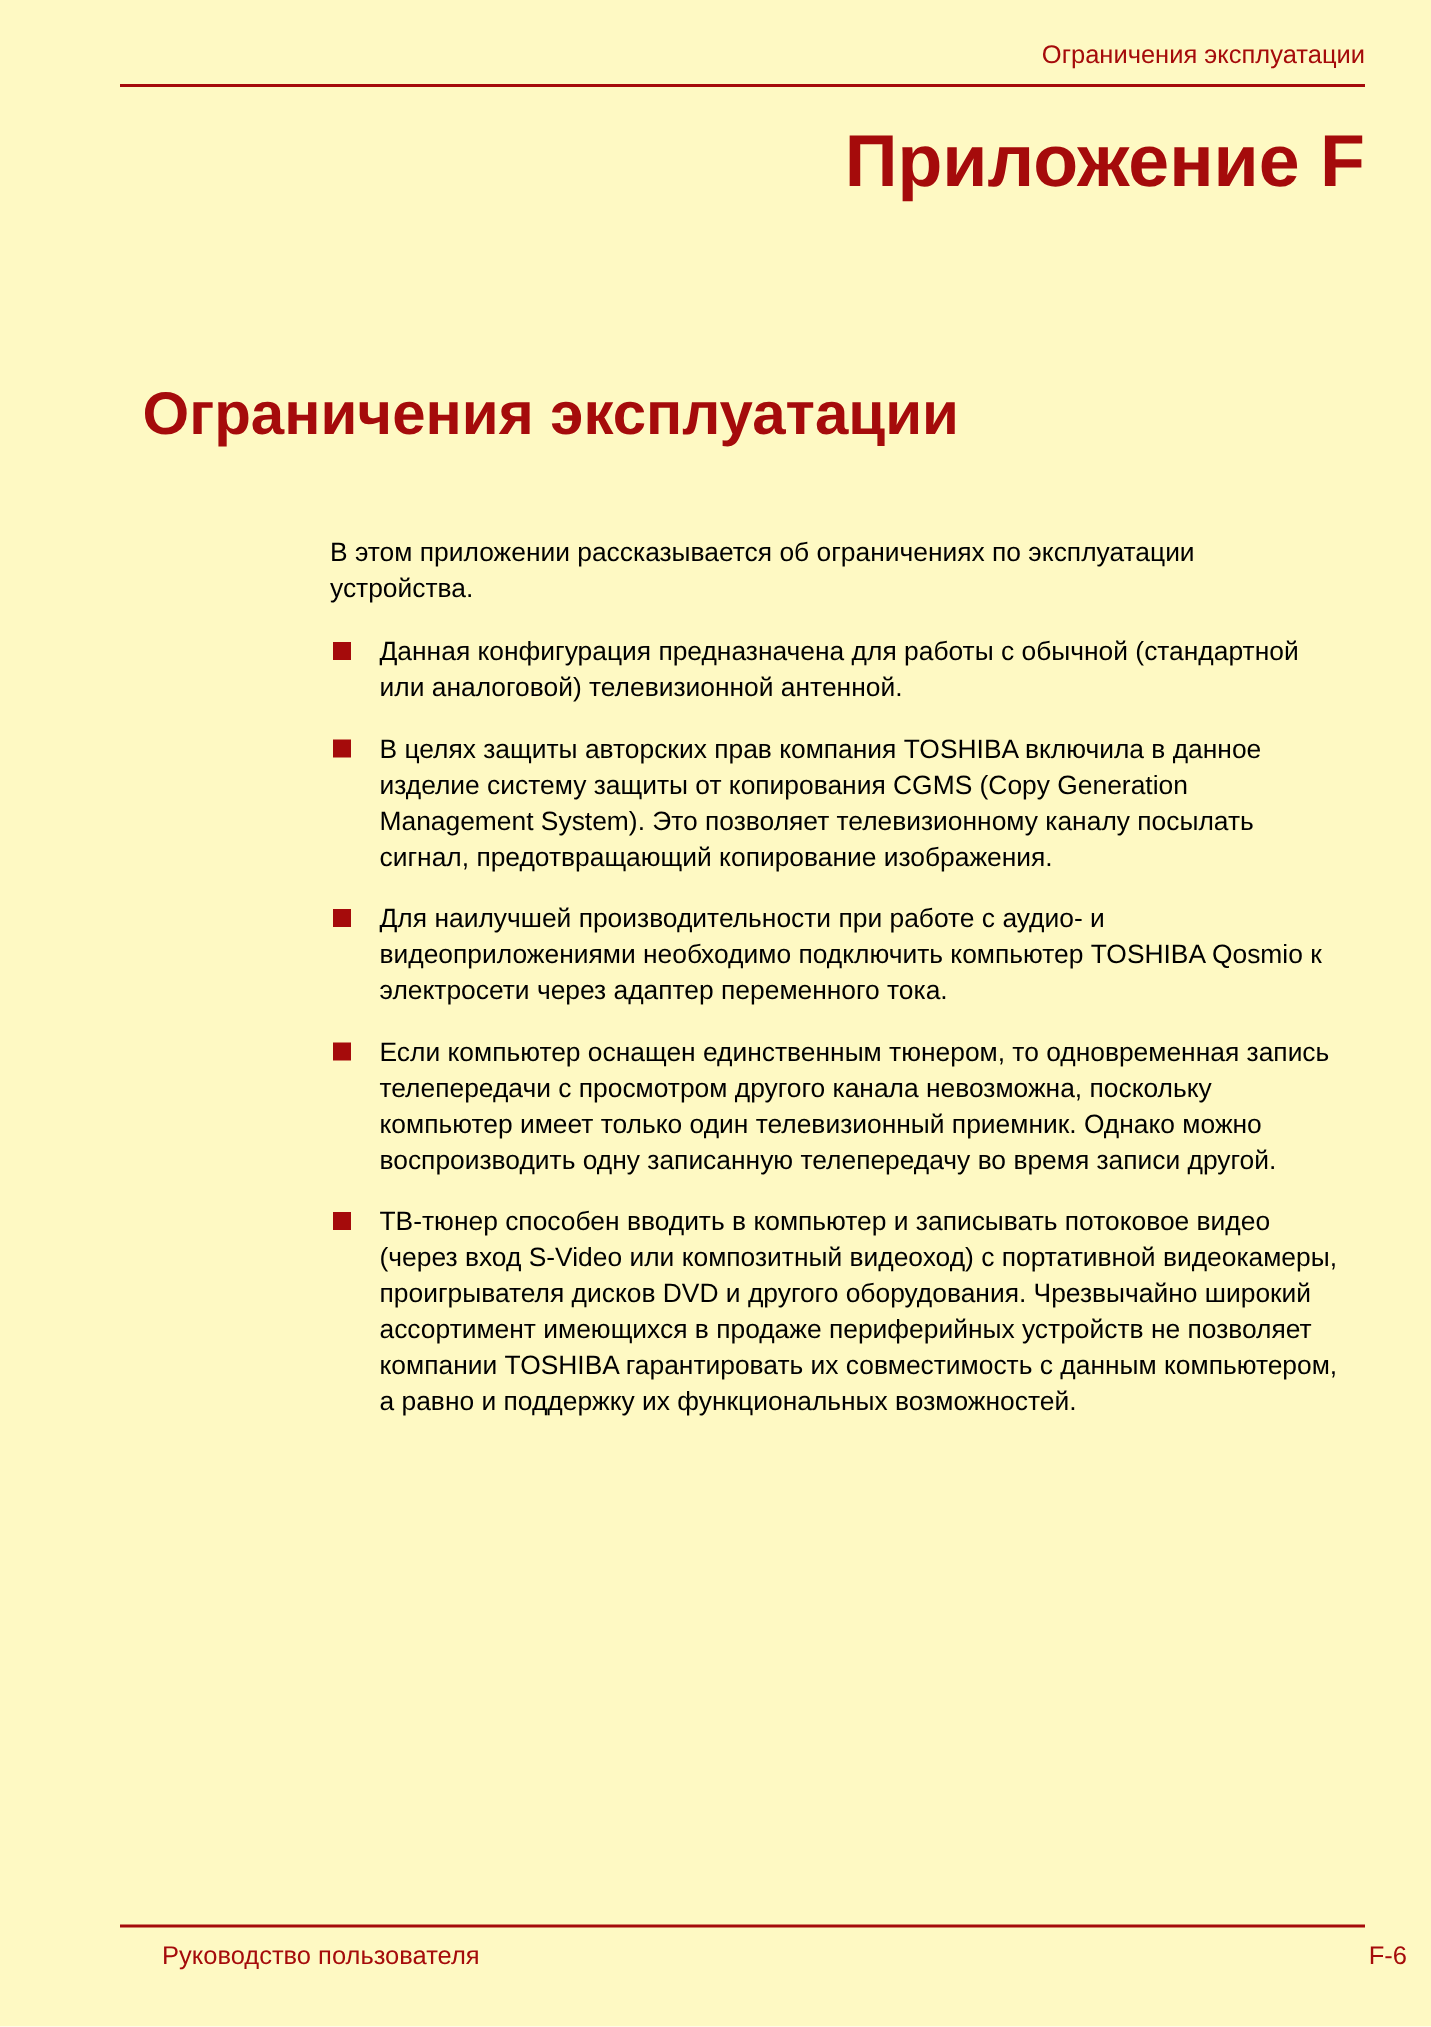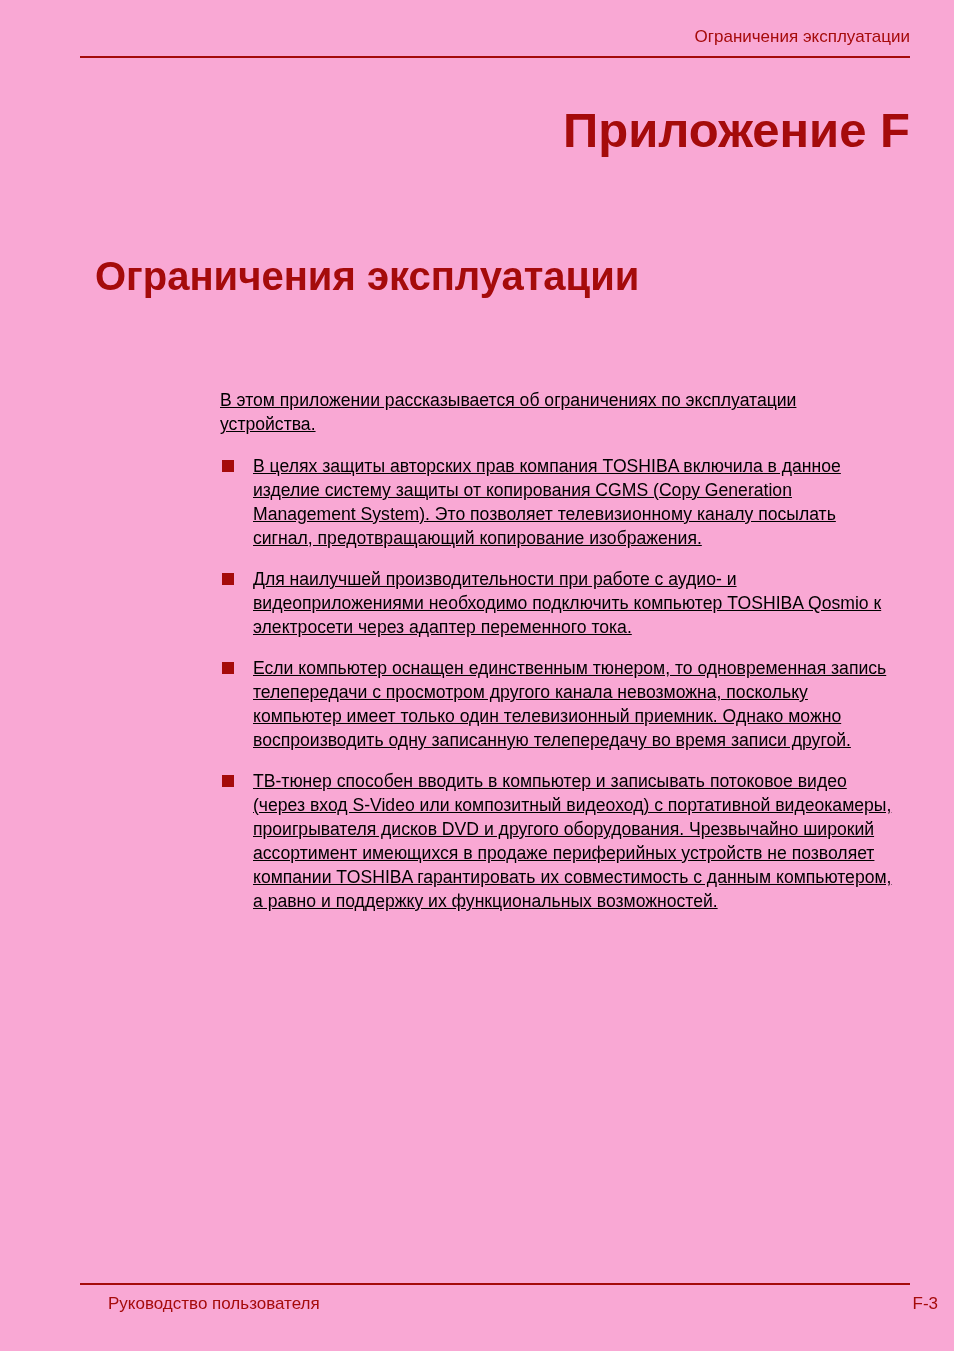--- a/index.html
+++ b/index.html
@@ -10,21 +10,21 @@
   }
   body {
     font-family: "Liberation Sans", "DejaVu Sans", sans-serif;
     color: #000000;
   }
   .page {
     position: relative;
     width: 954px;
     height: 1351px;
     margin: 0 auto;
-    background: #f9a8d4;
+    background: #fef9c3;
     overflow: hidden;
     box-sizing: border-box;
   }
 
   
   .page-header {
     position: absolute;
     left: 80px;
     top: 26px;
     width: 830px;
@@ -40,21 +40,21 @@
     top: 56px;
     width: 830px;
     height: 2px;
     background: #A50B0B;
   }
 
   
   .appendix-title {
     position: absolute;
     left: 80px;
-    top: 100px;
+    top: 78px;
     width: 830px;
     text-align: right;
     font-size: 49px;
     line-height: 60px;
     font-weight: bold;
     color: #A50B0B;
     letter-spacing: 0px;
     white-space: nowrap;
   }
 
@@ -67,23 +67,22 @@
     line-height: 48px;
     font-weight: bold;
     color: #A50B0B;
     white-space: nowrap;
   }
 
   
   .body-column {
     position: absolute;
     left: 220px;
-    top: 388px;
+    top: 356px;
     width: 672px;
-    text-decoration: underline;
   }
   .intro-paragraph {
     font-size: 17.6px;
     line-height: 24px;
     color: #000000;
     margin: 0 0 18px 0;
   }
 
   .bullet-list {
     list-style: none;
@@ -152,20 +151,24 @@
   <div class="appendix-title">Приложение F</div>
 
   <div class="section-heading">Ограничения эксплуатации</div>
 
   <div class="body-column">
 
     <p class="intro-paragraph">В этом приложении рассказывается об ограничениях по эксплуатации устройства.</p>
 
     <ul class="bullet-list">
 
+      <li class="bullet-item">
+        <span class="bullet-marker"></span>
+        <span class="bullet-text">Данная конфигурация предназначена для работы с обычной (стандартной или аналоговой) телевизионной антенной.</span>
+      </li>
 
 
       <li class="bullet-item">
         <span class="bullet-marker"></span>
         <span class="bullet-text">В целях защиты авторских прав компания TOSHIBA включила в данное изделие систему защиты от копирования CGMS (Copy Generation Management System). Это позволяет телевизионному каналу посылать сигнал, предотвращающий копирование изображения.</span>
       </li>
 
       <li class="bullet-item">
         <span class="bullet-marker"></span>
         <span class="bullet-text">Для наилучшей производительности при работе с аудио- и видеоприложениями необходимо подключить компьютер TOSHIBA Qosmio к электросети через адаптер переменного тока.</span>
@@ -181,16 +184,16 @@
         <span class="bullet-text">ТВ-тюнер способен вводить в компьютер и записывать потоковое видео (через вход S-Video или композитный видеоход) с портативной видеокамеры, проигрывателя дисков DVD и другого оборудования. Чрезвычайно широкий ассортимент имеющихся в продаже периферийных устройств не позволяет компании TOSHIBA гарантировать их совместимость с данным компьютером, а равно и поддержку их функциональных возможностей.</span>
       </li>
 
     </ul>
   </div>
 
   <div class="footer-rule"></div>
 
   <div class="page-footer">
     <span class="footer-left">Руководство пользователя</span>
-    <span class="footer-right">F-3</span>
+    <span class="footer-right">F-6</span>
   </div>
 
 </div>
 
 </body></html>

